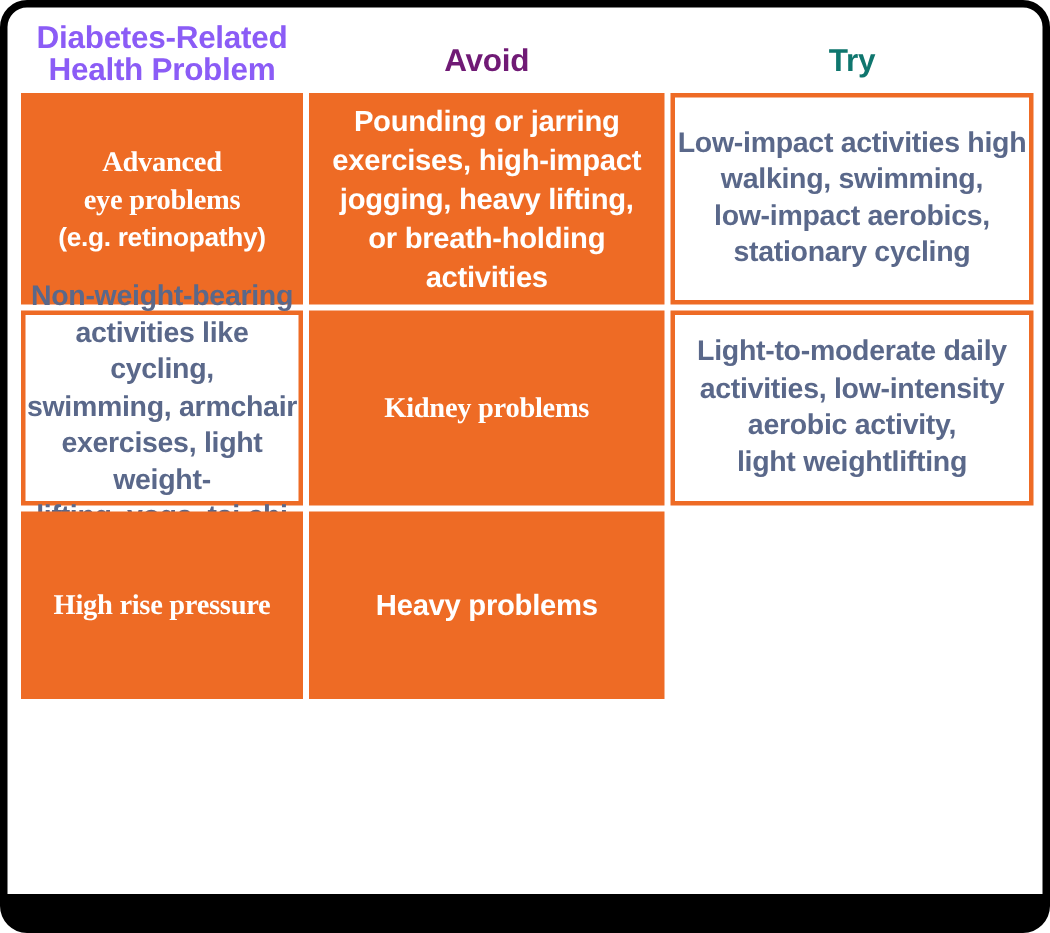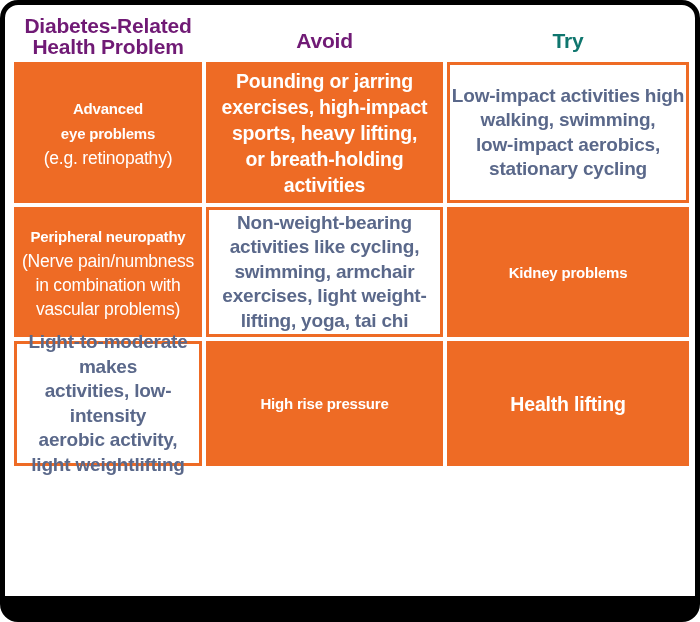--- a/index.html
+++ b/index.html
@@ -41,21 +41,21 @@
   .hdr {
     display: flex;
     align-items: center;
     justify-content: center;
     text-align: center;
     font-weight: bold;
     white-space: pre-line;
     letter-spacing: -0.2px;
   }
   .hdr-problem {
-    color: #701a75;
+    color: #8b5cf6;
     font-size: 21px;
     line-height: 21.5px;
     padding-top: 6px;
   }
   .hdr-avoid {
     color: #701a75;
     font-size: 21px;
     padding-top: 16px;
   }
   .hdr-try {
@@ -88,26 +88,27 @@
   }
   .cell-orange {
     background: #ee6b25;
     color: #ffffff;
     font-weight: bold;
     font-size: 19.5px;
     line-height: 26px;
   }
   .problem-name {
     font-weight: bold;
-    font-size: 15px;
+    font-size: 19px;
     line-height: 25px;
     white-space: pre-line;
+    font-family: Liberation Serif, serif;
   }
   .problem-note {
-    font-weight: normal;
+    font-weight: bold;
     font-size: 17.5px;
     line-height: 24px;
     white-space: pre-line;
     text-align: center;
   }
   .problem-note:empty { display: none; }
   .cell-try {
     background: #ffffff;
     border: 3px solid #ee6b25;
     color: #5a688a;
@@ -127,42 +128,39 @@
     <div class="hdr hdr-avoid">Avoid</div>
     <div class="hdr hdr-try">Try</div>
   </div>
 
   <div class="grid">
 
     <div class="cell cell-orange"><div class="problem-name">Advanced
 eye problems</div><div class="problem-note">(e.g. retinopathy)</div></div>
     <div class="cell cell-orange">Pounding or jarring
 exercises, high-impact
-sports, heavy lifting,
+jogging, heavy lifting,
 or breath-holding
 activities</div>
     <div class="cell cell-try">Low-impact activities high
 walking, swimming,
 low-impact aerobics,
 stationary cycling</div>
 
-    <div class="cell cell-orange"><div class="problem-name">Peripheral neuropathy</div><div class="problem-note">(Nerve pain/numbness
-in combination with
-vascular problems)</div></div>
     <div class="cell cell-try">Non-weight-bearing
 activities like cycling,
 swimming, armchair
 exercises, light weight-
 lifting, yoga, tai chi</div>
 
     <div class="cell cell-orange"><div class="problem-name">Kidney problems</div></div>
-    <div class="cell cell-try">Light-to-moderate makes
+    <div class="cell cell-try">Light-to-moderate daily
 activities, low-intensity
 aerobic activity,
 light weightlifting</div>
 
     <div class="cell cell-orange"><div class="problem-name">High rise pressure</div></div>
-    <div class="cell cell-orange">Health lifting</div>
+    <div class="cell cell-orange">Heavy problems</div>
 
   </div>
 
   <div class="frame"></div>
 </div>
 
 </body></html>

